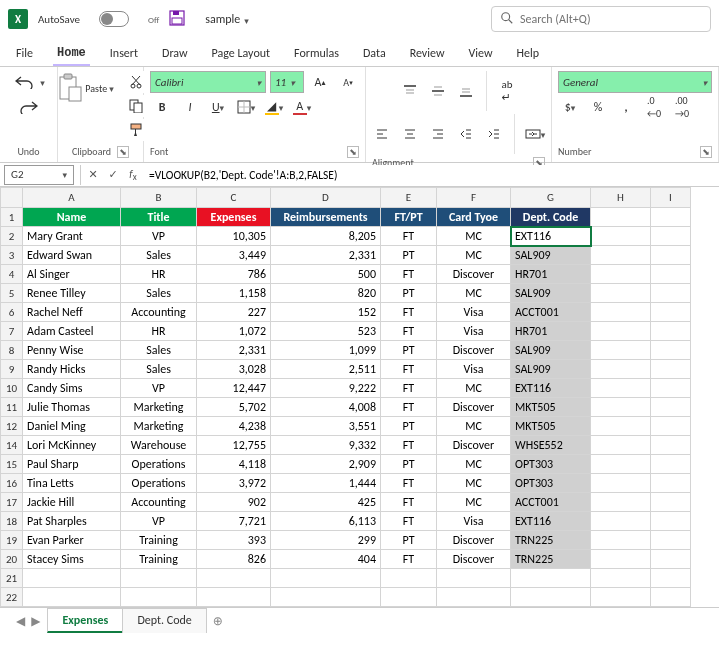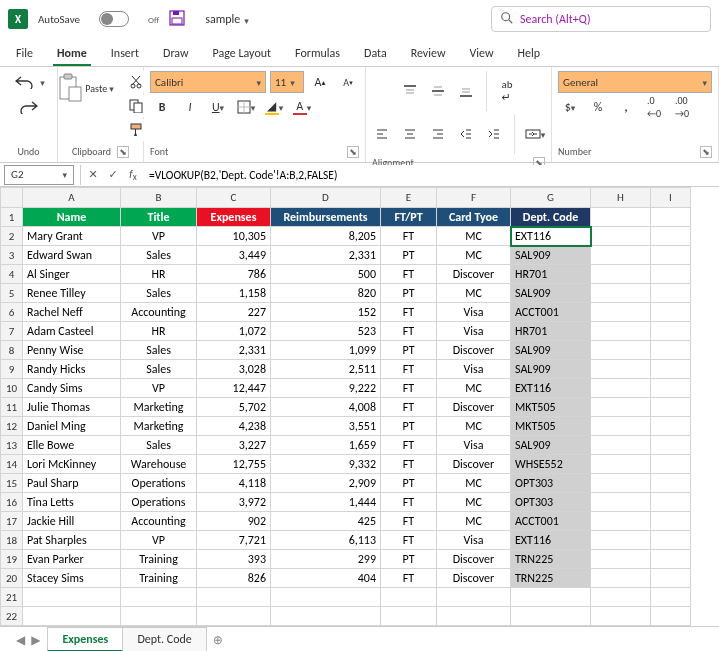--- a/index.html
+++ b/index.html
@@ -4,31 +4,31 @@
 <style>
   * { box-sizing: border-box; margin: 0; padding: 0; }
   body { font-family: "Segoe UI", Calibri, sans-serif; font-size: 12px; color: #333; background: #fff; width: 719px; }
   .titlebar { display: flex; align-items: center; padding: 6px 8px; gap: 10px; }
   .titlebar .excel-icon { width: 20px; height: 20px; background: #107c41; display: flex; align-items: center; justify-content: center; color: #fff; font-weight: bold; font-size: 11px; border-radius: 2px; }
   .autosave { display: flex; align-items: center; gap: 19px; font-size: 11px; }
   .toggle { width: 30px; height: 16px; border: 1px solid #888; border-radius: 8px; position: relative; background: #fff; }
   .toggle::after { content: ""; position: absolute; left: 1px; top: 1px; width: 12px; height: 12px; border-radius: 50%; background: #888; }
   .save-icon { width: 16px; height: 16px; }
   .filename { display: flex; align-items: flex-end; gap: 4px; font-size: 12px; margin-left: 10px; }
-  .search-box { margin-left: auto; margin-right: 0; width: 220px; height: 26px; border: 1px solid #ccc; border-radius: 4px; display: flex; align-items: center; padding: 0 8px; gap: 6px; color: #a21caf; font-size: 12px; }
+  .search-box { margin-left: auto; margin-right: 0; width: 220px; height: 26px; border: 1px solid #ccc; border-radius: 4px; display: flex; align-items: center; padding: 0 8px; gap: 6px; color: #737373; font-size: 12px; }
   .tabs { display: flex; gap: 16px; padding: 2px 12px 0; border-bottom: 1px solid #ccc; font-size: 12px; }
   .tabs .tab { padding: 6px 4px 4px; border-bottom: 2px solid transparent; cursor: pointer; }
-  .tabs .tab.active { border-bottom: 2px solid #15803d; font-weight: 600; }
+  .tabs .tab.active { border-bottom: 2px solid #c4b5fd; font-weight: 600; font-family: Liberation Mono, monospace; }
   .ribbon { display: flex; border-bottom: 1px solid #ccc; height: 96px; }
   .group { border-right: 1px solid #e0e0e0; padding: 4px 6px 0; display: flex; flex-direction: column; justify-content: space-between; align-items: center; }
   .group-rows { display:flex; flex-direction:column; gap:3px; align-items:center; }
   .group-label { font-size: 10px; color: #555; text-align: center; padding: 2px 0 4px; display:flex; gap:6px; align-items:center;}
   .btnrow { display: flex; gap: 4px; align-items:center; }
   .rbtn { min-width: 24px; height: 22px; display:flex; align-items:center; justify-content:center; border:1px solid transparent; border-radius:2px; cursor:pointer; font-size:12px; color:#333; background:#fff; }
-  .dropdown { border:1px solid #aaa; height:22px; display:flex; align-items:center; padding:0 4px; font-size:11px; background:#fdba74; gap:4px; }
+  .dropdown { border:1px solid #aaa; height:22px; display:flex; align-items:center; padding:0 4px; font-size:11px; background:#86efac; gap:4px;font-style:italic; }
   .caret { font-size:9px; color:#555; }
   .undo-big svg, .paste-big svg { display:block; }
   .paste-big { display:flex; align-items:center; gap:2px; padding:2px 4px; cursor:pointer;}
   .clip-col { display:flex; flex-direction:column; gap:2px; margin-left:2px;}
   .dialog-launch { font-size:9px; color:#666; border:1px solid #bbb; width:12px; height:12px; display:flex; align-items:center; justify-content:center; margin-left:auto;}
   .formula-bar { display:flex; align-items:center; border-bottom:1px solid #ccc; height:24px; }
   .namebox { width:70px; border:1px solid #999; height:20px; margin:0 4px; display:flex; align-items:center; padding:0 6px; font-size:11px; justify-content:space-between;}
   .fx-sep { width:1px; height:20px; background:#ccc; margin:0 2px;}
   .fx-btn { width:20px; text-align:center; font-size:11px; color:#555; cursor:pointer; }
   .fx-input { flex:1; height:20px; border:none; padding:0 6px; font-size:11.5px; outline:none; font-family: Calibri, sans-serif; }
@@ -500,32 +500,20 @@
           <td class="c-center">Marketing</td>
           <td class="c-right">4,238</td>
           <td class="c-right">3,551</td>
           <td class="c-center">PT</td>
           <td class="c-center">MC</td>
           <td class="sel">MKT505</td>
           <td></td>
           <td></td>
         </tr>
         <tr>
-          <th class="rowhdr sel">13</th>
-          <td>Elle Bowe</td>
-          <td class="c-center">Sales</td>
-          <td class="c-right">3,227</td>
-          <td class="c-right">1,659</td>
-          <td class="c-center">FT</td>
-          <td class="c-center">Visa</td>
-          <td class="sel">SAL909</td>
-          <td></td>
-          <td></td>
-        </tr>
-        <tr>
           <th class="rowhdr sel">14</th>
           <td>Lori McKinney</td>
           <td class="c-center">Warehouse</td>
           <td class="c-right">12,755</td>
           <td class="c-right">9,332</td>
           <td class="c-center">FT</td>
           <td class="c-center">Discover</td>
           <td class="sel">WHSE552</td>
           <td></td>
           <td></td>

